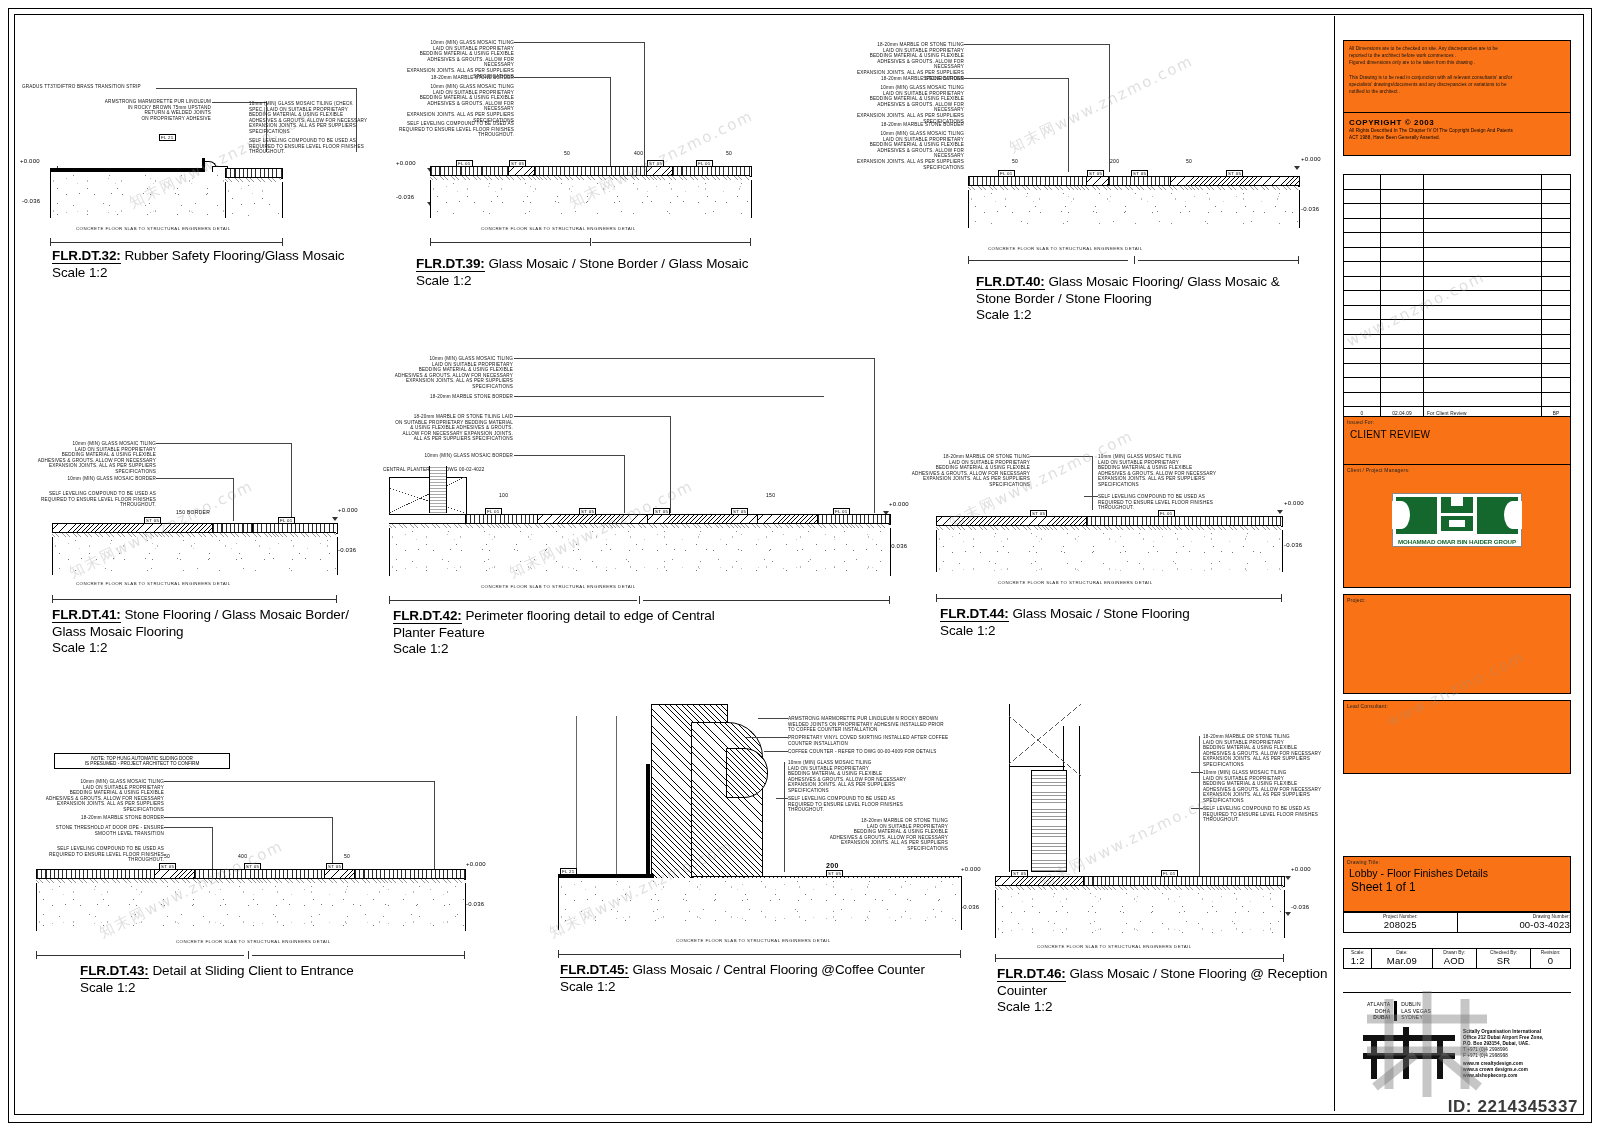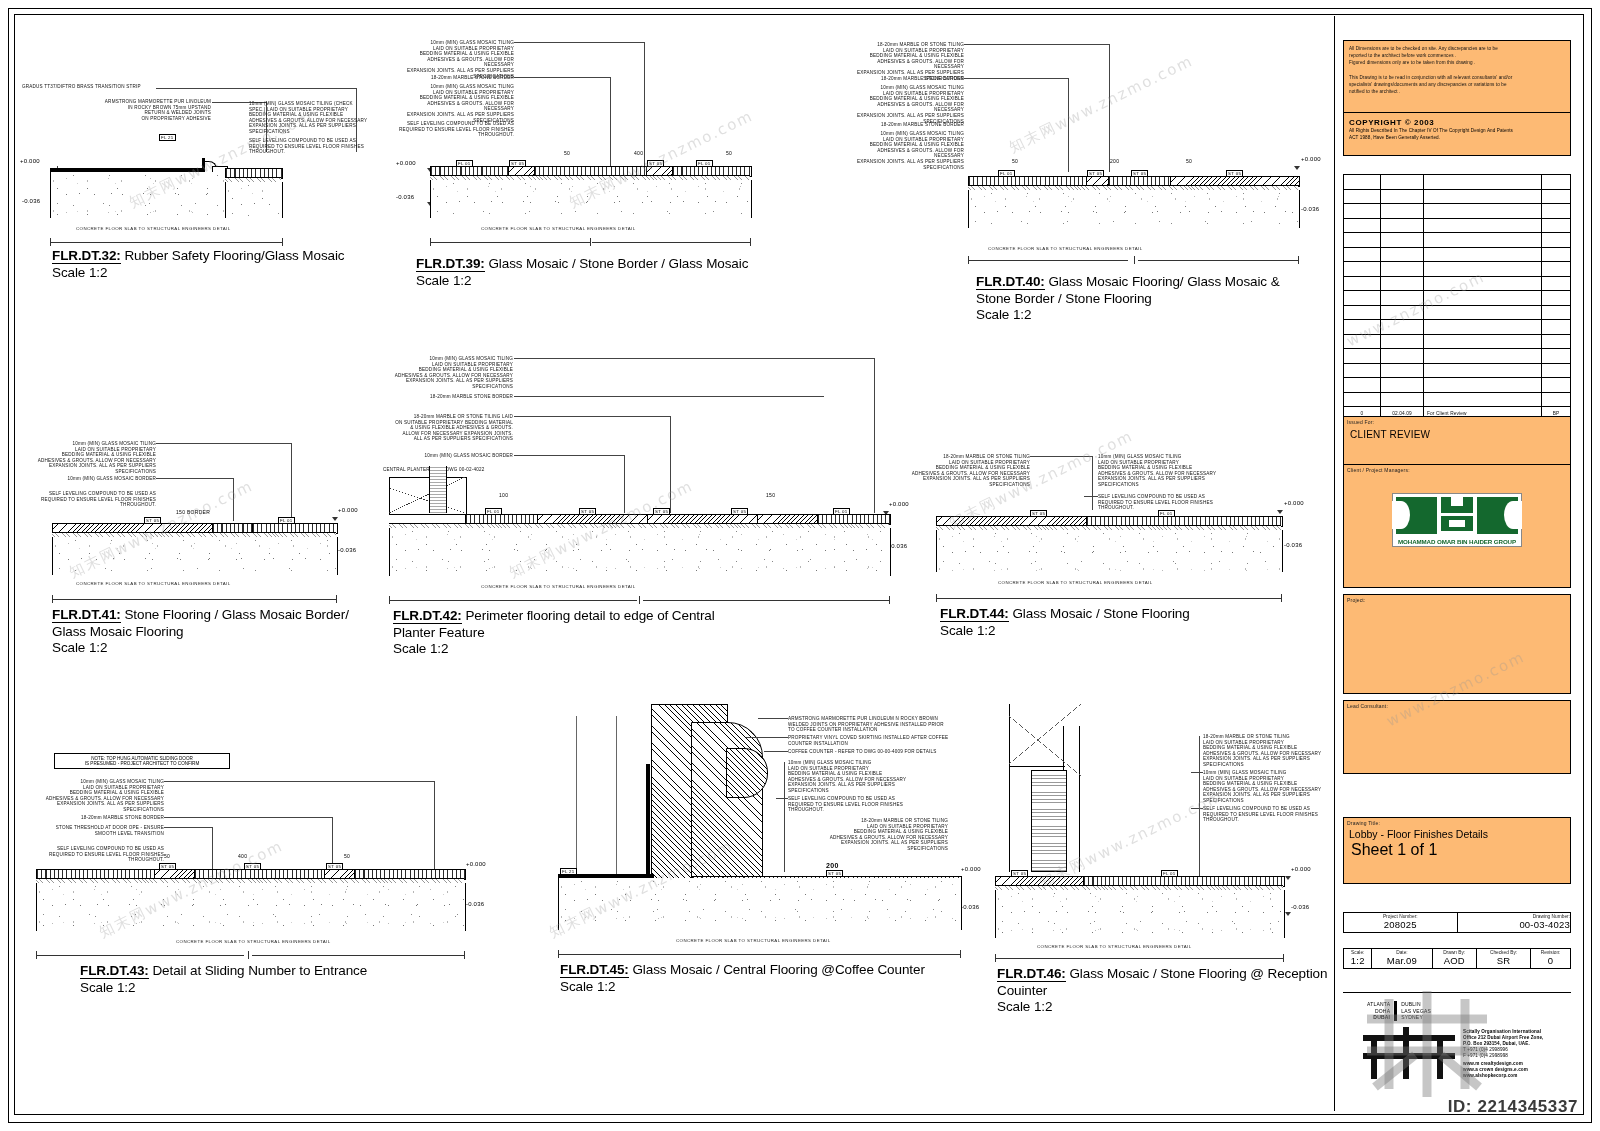--- a/index.html
+++ b/index.html
@@ -49,21 +49,21 @@
   .tick{position:absolute;width:.6px;background:#333;}
 
   .title{position:absolute;font-size:13.5px;line-height:16.5px;letter-spacing:-.1px;color:#000;}
   .title b{font-weight:bold;border-bottom:1.4px solid #000;padding-bottom:0px;}
   .title .sc{font-size:13.5px;}
 
   .sheettitle{position:absolute;font-size:21px;line-height:26px;color:#111;letter-spacing:.2px;}
 
   
   .tb{position:absolute;left:1334px;top:16px;width:248px;height:1095px;border-left:1px solid #000;}
-  .tbbox{position:absolute;border:1px solid #000;box-sizing:border-box;background:#fdba74;}
+  .tbbox{position:absolute;border:1px solid #000;box-sizing:border-box;background:#f97316;}
   .tb-lbl{font-size:5px;color:#222;padding:2px 3px 0 3px;letter-spacing:.2px;}
   .tb-val{font-size:9px;padding:2px 4px;letter-spacing:.2px;}
   .legal{font-size:4.6px;line-height:7.2px;padding:4px 5px;color:#111;letter-spacing:.1px;}
   .copyhead{font-size:8px;font-weight:bold;letter-spacing:.6px;padding:5px 5px 1px 5px;}
   .copybody{font-size:4.6px;line-height:6.6px;padding:0 5px 4px 5px;letter-spacing:.1px;}
   table.rev{border-collapse:collapse;width:100%;font-size:4.8px;}
   table.rev td{border:.8px solid #000;height:11.5px;text-align:center;color:#111;letter-spacing:.1px;}
   .revhdr td{font-size:4.8px;}
   .revfoot{font-size:5px;text-align:center;border:.8px solid #000;height:12px;line-height:12px;}
   .logo{width:128px;height:52px;border:1px solid #888;margin:0 auto;position:relative;background:#fff;}
@@ -459,21 +459,21 @@
       <div class="tag" style="left:310px;top:122px;">ST 05</div>
 
       <div class="dimline" style="left:20px;top:214px;width:208px;"></div>
       <div class="dimline" style="left:236px;top:214px;width:212px;"></div>
       <div class="tick" style="left:20px;top:210px;height:8px;"></div>
       <div class="tick" style="left:232px;top:210px;height:8px;"></div>
       <div class="tick" style="left:448px;top:210px;height:8px;"></div>
 
       <div class="title" style="left:64px;top:222px;width:400px;">
         <b>FLR.DT.43:</b>
-        <span>Detail at Sliding Number to Entrance</span><br>
+        <span>Detail at Sliding Client to Entrance</span><br>
         <span class="sc">Scale 1:2</span>
       </div>
     </div>
 
     <div class="det" style="left:520px;top:670px;width:420px;height:340px;">
 
       <div style="position:absolute;left:115px;top:18px;width:75px;height:180px;background:repeating-linear-gradient(45deg,#000 0 .6px,#fff .6px 4px);border:.8px solid #000;"></div>
       <div style="position:absolute;left:155px;top:36px;width:70px;height:165px;background:repeating-linear-gradient(45deg,#000 0 .6px,#fff .6px 4px);border:.8px solid #000;border-radius:0 35px 0 0;"></div>
       <div style="position:absolute;left:190px;top:62px;width:40px;height:48px;background:repeating-linear-gradient(45deg,#000 0 .6px,#fff .6px 4px);border:.8px solid #000;border-radius:0 24px 24px 0;"></div>
       <div style="position:absolute;left:40px;top:30px;width:.7px;height:160px;background:#666;"></div>
@@ -740,24 +740,24 @@
 
     <div class="tbbox" style="left:8px;top:578px;width:228px;height:100px;">
       <div class="tb-lbl">Project:</div>
     </div>
 
     <div class="tbbox" style="left:8px;top:684px;width:228px;height:74px;">
       <div class="tb-lbl">Lead Consultant:</div>
     </div>
 
 
-    <div class="tbbox" style="left:8px;top:801px;width:228px;height:67px;">
+    <div class="tbbox" style="left:8px;top:840px;width:228px;height:56px;">
       <div class="tb-lbl">Drawing Title:</div>
       <div style="font-size:10.5px;padding:2px 0 0 5px;">Lobby - Floor Finishes Details</div>
-      <div style="font-size:16px;padding:1px 0 0 7px;">Sheet 1 of 1</div>
+      <div style="font-size:12px;padding:1px 0 0 7px;">Sheet 1 of 1</div>
     </div>
 
     <div style="position:absolute;left:8px;top:896px;width:228px;">
       <table class="stbl">
         <tbody>
             <tr>
           <td style="width:50%;">
             <div class="h">Project Number:</div>
             <div class="v">208025</div>
           </td>

